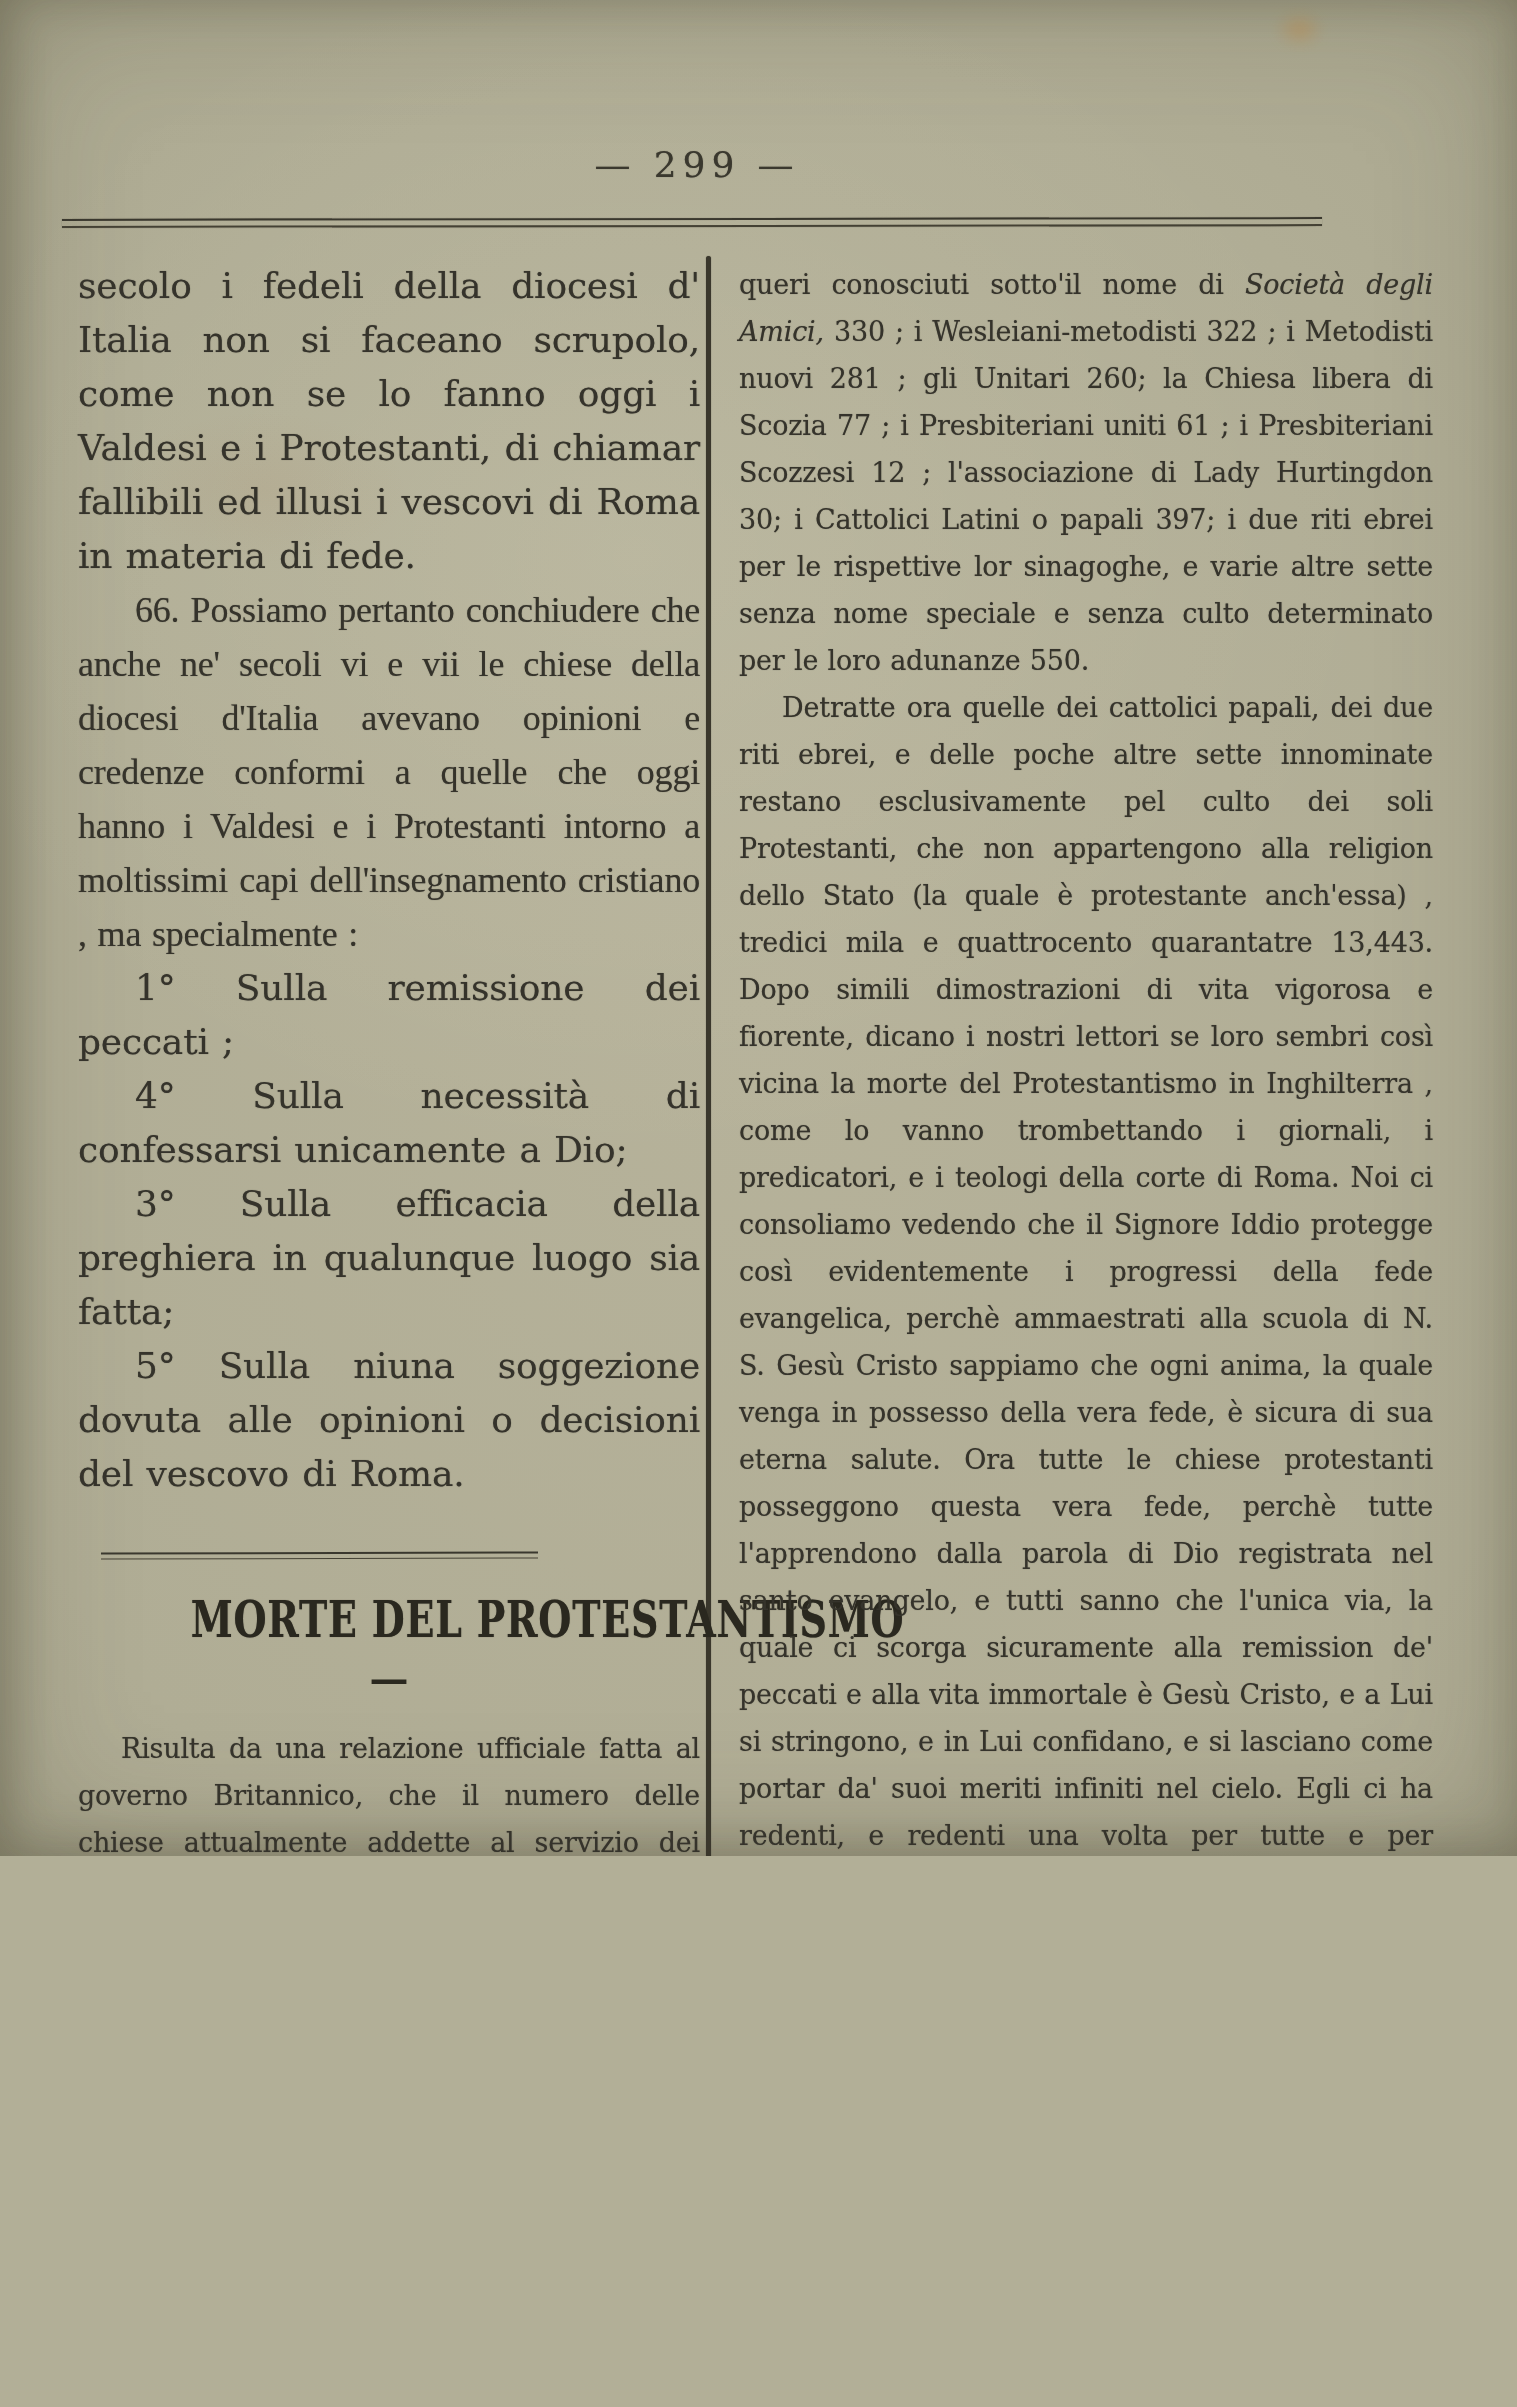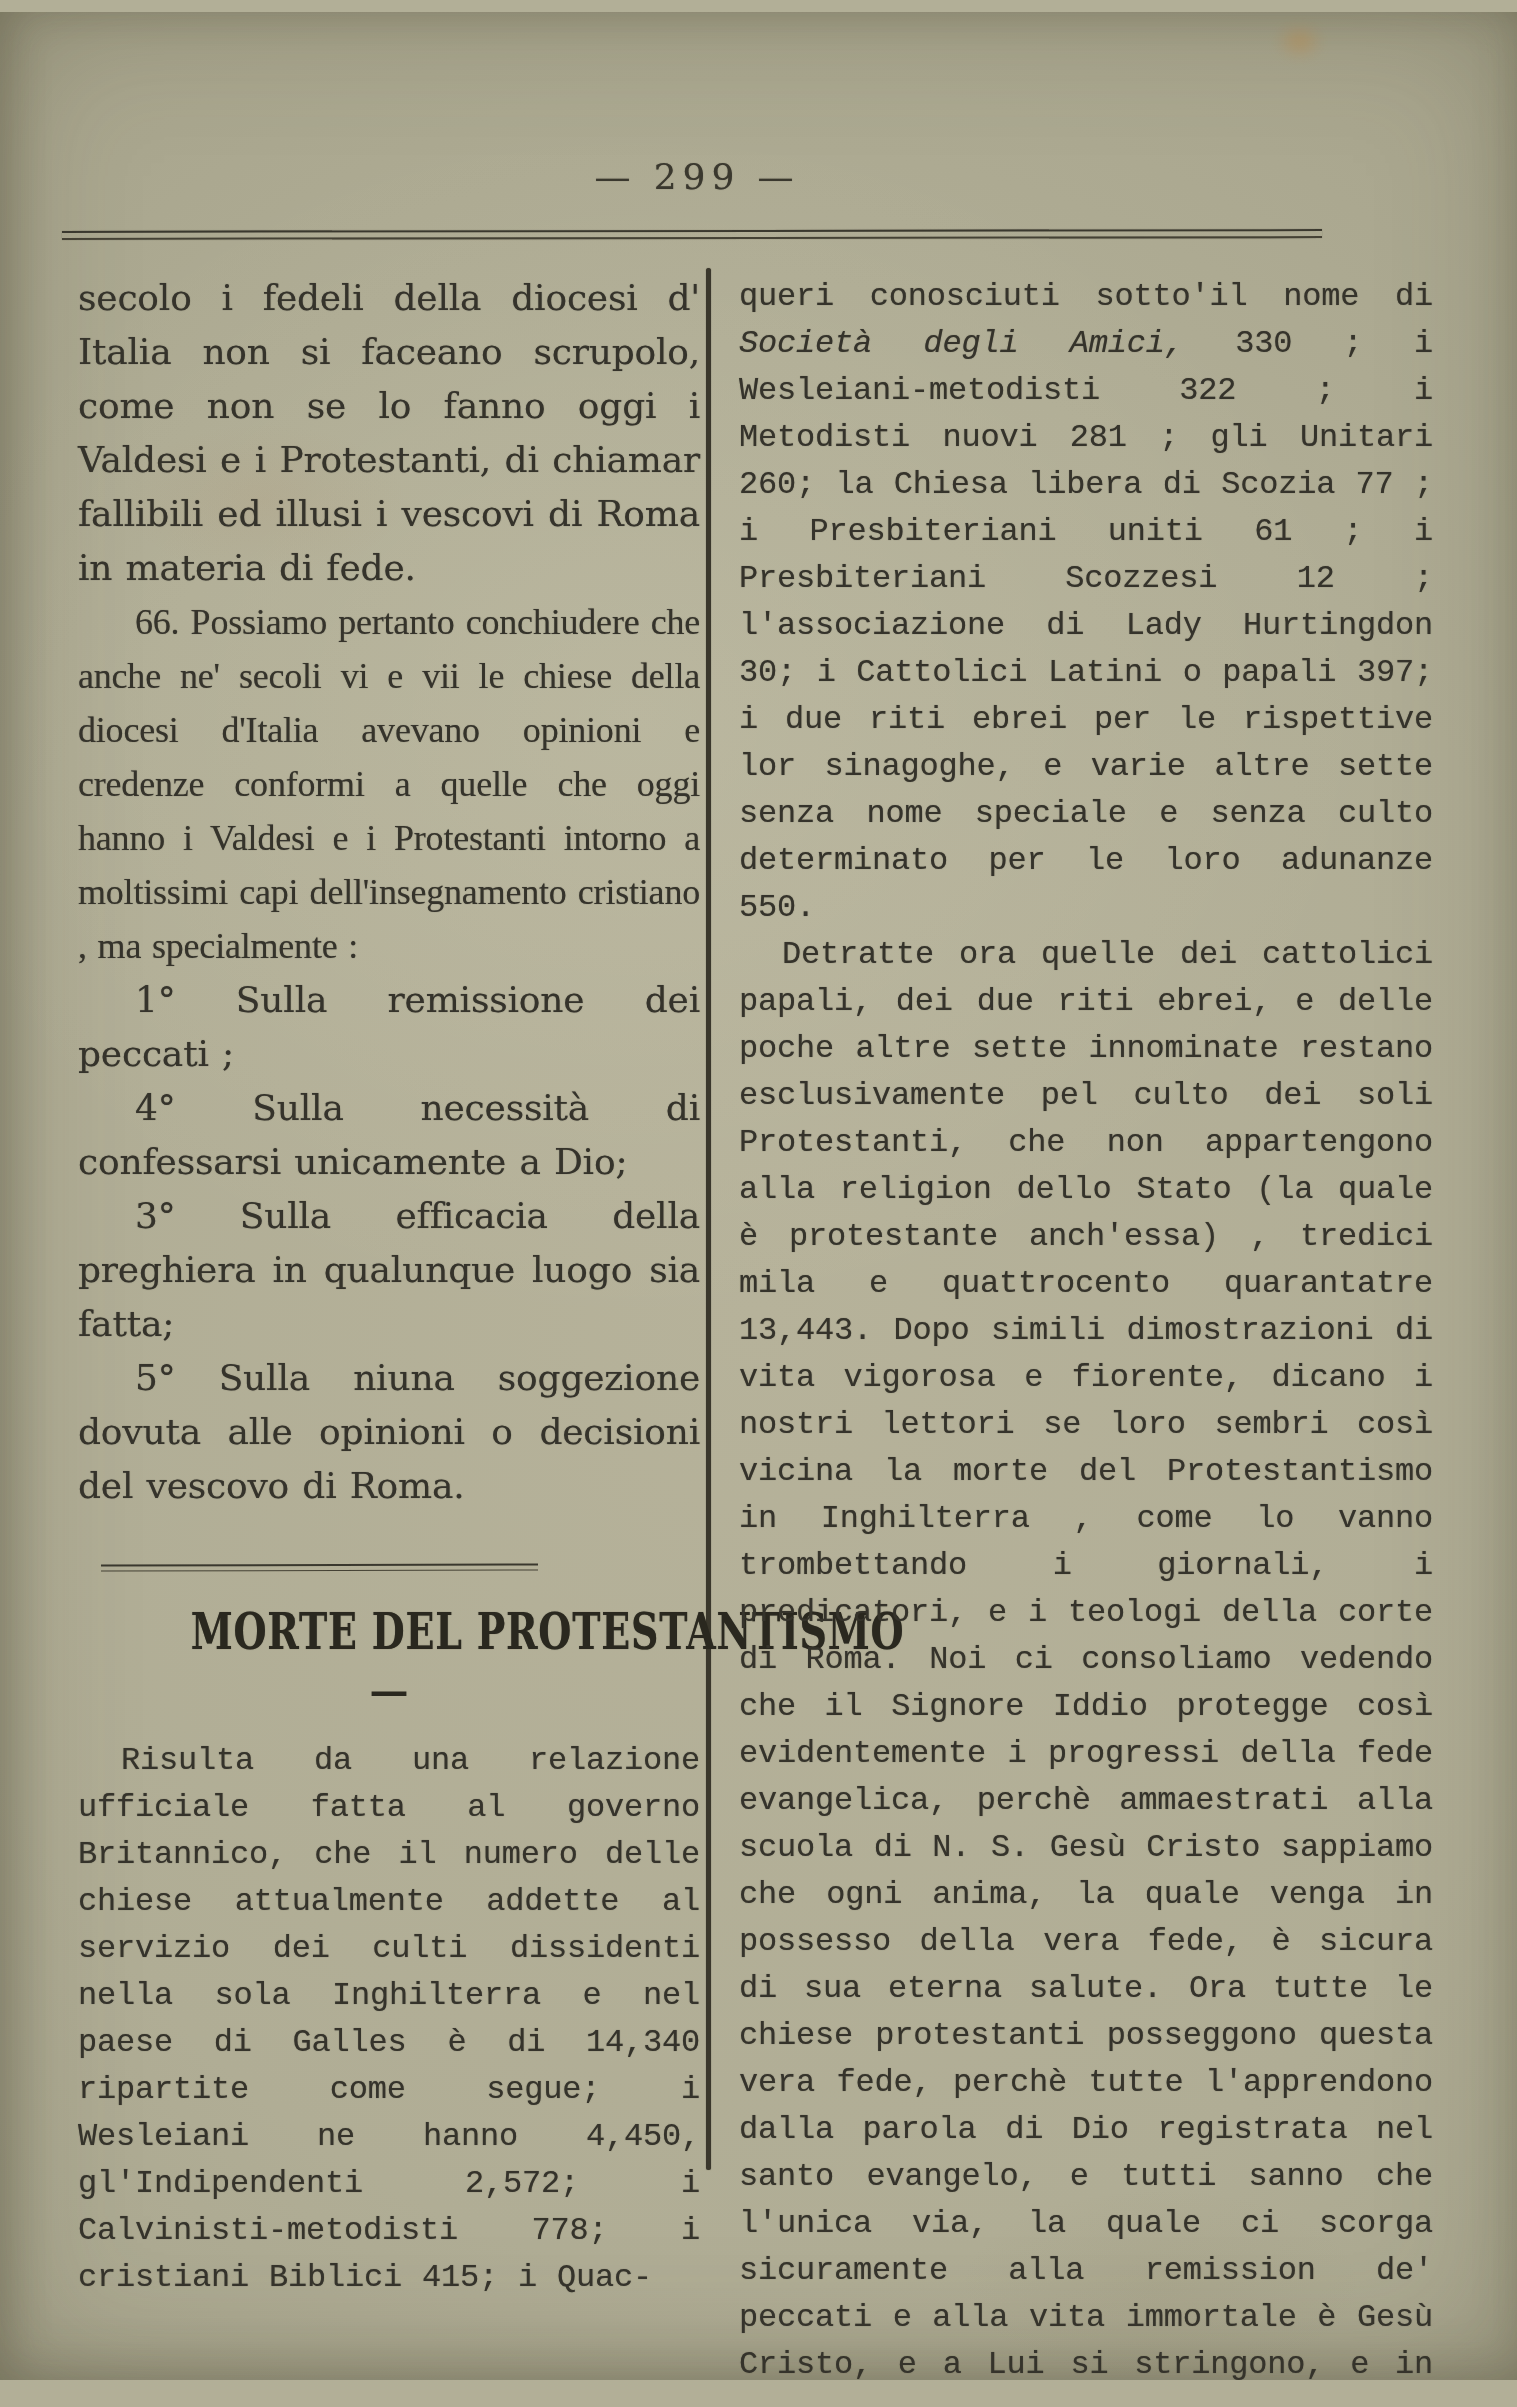--- a/index.html
+++ b/index.html
@@ -3,21 +3,21 @@
 <meta charset="utf-8">
 <style>
   html,body{margin:0;padding:0;}
   body{
     width:1517px;height:2408px;
     font-family:"DejaVu Serif","Liberation Serif",serif;
     background:#b2af97;
     position:relative;
   }
   .page{
-    position:absolute;left:0;top:12px;width:1517px;height:2368px;
+    position:absolute;left:0;top:0;width:1517px;height:1856px;
     background:
       radial-gradient(ellipse 1073px 878px at 42% 30%, rgba(255,252,230,0.10), rgba(0,0,0,0) 70%),
       radial-gradient(ellipse 1365px 1560px at 50% 55%, #b6b29a 0%, #b0ad95 62%, #a7a48c 100%);
     box-shadow:
       inset 0 0 137px rgba(66,60,40,0.28),
       inset 13.7px 0 39px rgba(60,55,38,0.18),
       inset 0 -17.6px 49px rgba(60,55,38,0.14);
     overflow:hidden;
   }
   
@@ -55,24 +55,23 @@
   .col-right{
     position:absolute;left:739px;top:261px;width:694px;color:#35332b;
   }
   p{margin:0;}
   .t-large{
     font-size:36px;line-height:54px;text-align:justify;
     word-spacing:2px;letter-spacing:-0.2px;
     text-shadow:0 0 1px rgba(51,49,42,.55);
   }
   .t-small{
-    font-size:32px;line-height:47px;text-align:justify;
+    font-size:27px;line-height:47px;text-align:justify;
     word-spacing:1px;letter-spacing:-0.2px;
     text-shadow:0 0 1px rgba(51,49,42,.55);
-    font-family:Liberation Mono, monospace;
   }
   .indent{text-indent:57px;}
   .indent-sm{text-indent:43px;}
   .section-rule{
     margin:51px 88px 0 23.4px;height:3.9px;width:437px;
     border-top:2.9px solid #3a382e;border-bottom:1px solid #444134;
     transform:rotate(-0.15deg);
   }
   .article-heading{
     margin-top:31px;text-align:right;white-space:nowrap;

